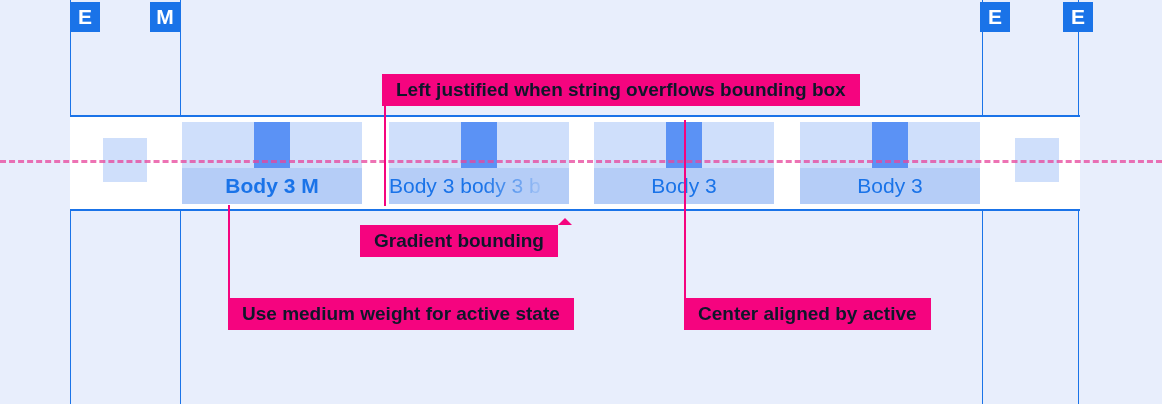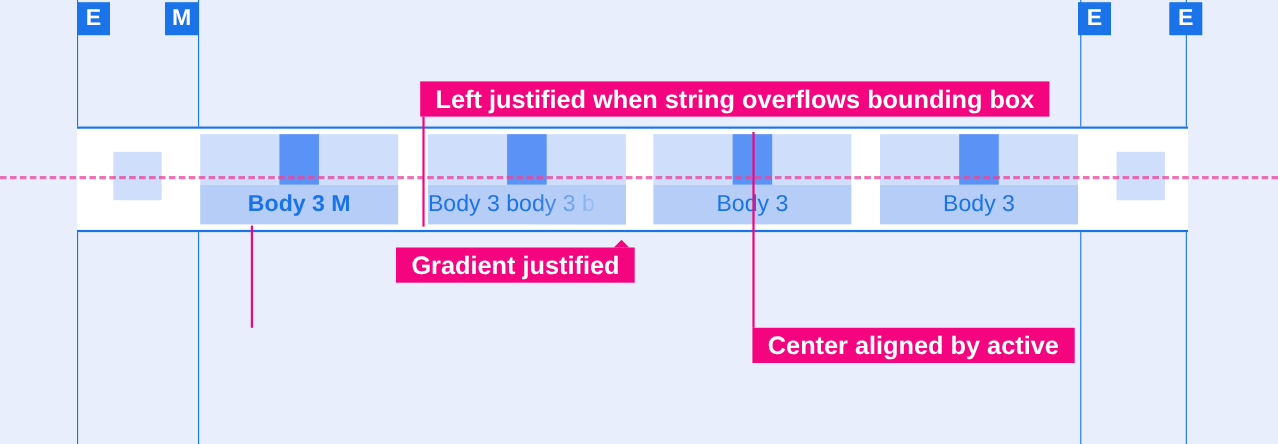--- a/index.html
+++ b/index.html
@@ -129,22 +129,22 @@
     width: 86px;
     height: 36px;
     background: linear-gradient(to right, rgba(181,205,247,0) 0%, rgba(181,205,247,1) 78%);
     pointer-events: none;
   }
 
   
   .callout {
     position: absolute;
     background: #f5047f;
-    color: #ffffff;
-    font-size: 23px;
+    color: #0f172a;
+    font-size: 19px;
     font-weight: 700;
     height: 32px;
     line-height: 32px;
     padding: 0 14px;
     white-space: nowrap;
     box-sizing: border-box;
   }
   .leader {
     position: absolute;
     width: 2px;
@@ -211,20 +211,21 @@
       <div class="label center">Body 3</div>
     </div>
   </div>
 
   <div id="centerline"></div>
 
   <div class="leader" style="left:384px; top:106px; height:100px"></div>
   <div class="callout" style="left:382px; top:74px">Left justified when string overflows bounding box</div>
 
   <div class="pointer" style="left:558px; top:218px"></div>
-  <div class="callout" style="left:360px; top:225px">Gradient justified</div>
+  <div class="callout" style="left:360px; top:225px">Gradient bounding</div>
 
   <div class="leader" style="left:228px; top:205px; height:93px"></div>
+  <div class="callout" style="left:228px; top:298px">Use medium weight for active state</div>
 
   <div class="leader" style="left:684px; top:120px; height:178px"></div>
   <div class="callout" style="left:684px; top:298px">Center aligned by active</div>
 
 </div>
 
 </body></html>

